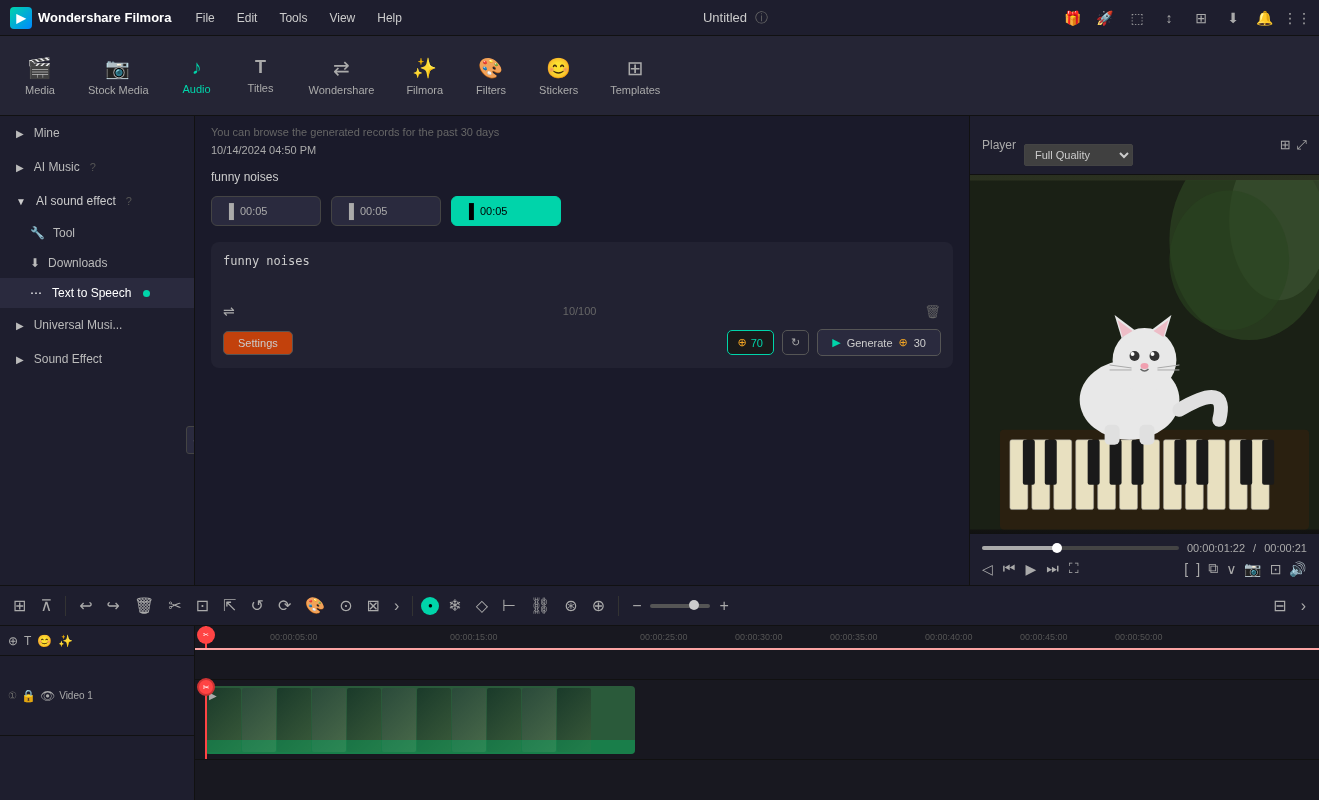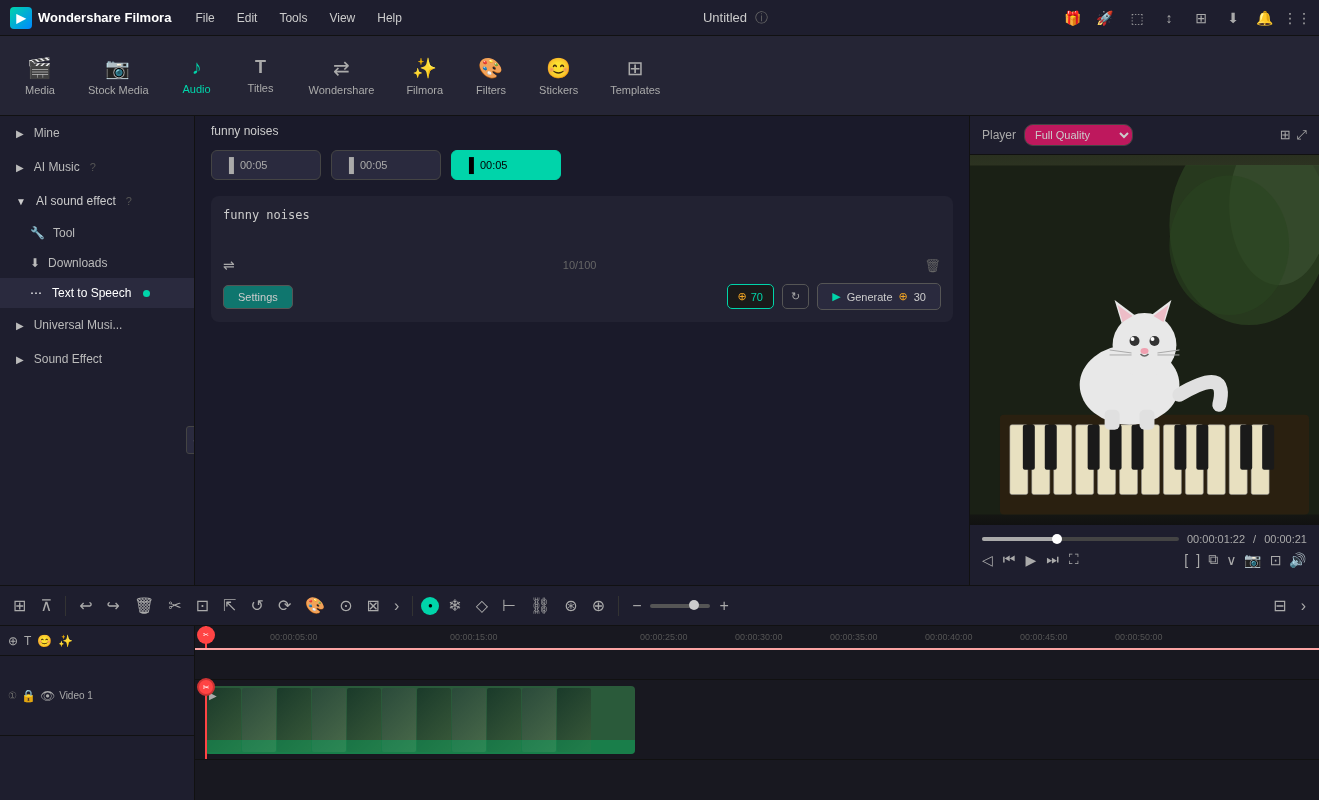--- a/index.html
+++ b/index.html
@@ -218,21 +218,21 @@
       justify-content: space-between;
       margin-top: 6px;
     }
     .input-actions {
       display: flex;
       align-items: center;
       gap: 8px;
       margin-top: 10px;
     }
     .btn-settings {
-      background: #0f766e;
+      background: #c2410c;
       border: 1px solid #555;
       color: #ccc;
       padding: 5px 14px;
       border-radius: 5px;
       cursor: pointer;
       font-size: 11px;
     }
     .btn-credits {
       background: #1a1a1a;
       border: 1px solid #00d4aa;
@@ -286,27 +286,28 @@
       align-items: center;
       gap: 8px;
       padding: 8px 12px;
       border-bottom: 1px solid #111;
     }
     .player-label {
       color: #aaa;
       font-size: 12px;
     }
     .quality-select {
-      background: #be185d;
+      background: #404040;
       border: 1px solid #444;
       color: #ccc;
       padding: 3px 6px;
-      border-radius: 9px;
-      font-size: 11px;
-      cursor: pointer;
+      border-radius: 2px;
+      font-size: 11px;
+      cursor: pointer;
+      margin-top: 20px;
     }
     .player-header-icons {
       margin-left: auto;
       display: flex;
       gap: 6px;
     }
     .player-header-icon {
       color: #aaa;
       cursor: pointer;
       font-size: 13px;
@@ -569,20 +570,26 @@
         <span class="arrow">▶</span>
         <span>Sound Effect</span>
       </div>
 
       <div style="position:relative; flex:1;">
         <div style="position:absolute; right:-10px; top:50px; background:#2a2a3e; border:1px solid #444; width:18px; height:28px; display:flex; align-items:center; justify-content:center; border-radius:3px; cursor:pointer; color:#aaa; font-size:10px; z-index:20;">‹</div>
       </div>
     </div>
 
     <div class="center-panel">
+      <div class="center-top">
+        <span>You can browse the generated records for the past 30 days</span>
+      </div>
+      <div class="audio-record-row">
+        <span>10/14/2024 04:50 PM</span>
+      </div>
       <div class="audio-items">
         <div class="audio-item-label">funny noises</div>
         <div class="audio-clips">
           <div class="audio-clip">
             <span class="audio-clip-icon">▐</span>
             <span>00:05</span>
           </div>
           <div class="audio-clip">
             <span class="audio-clip-icon">▐</span>
             <span>00:05</span>

